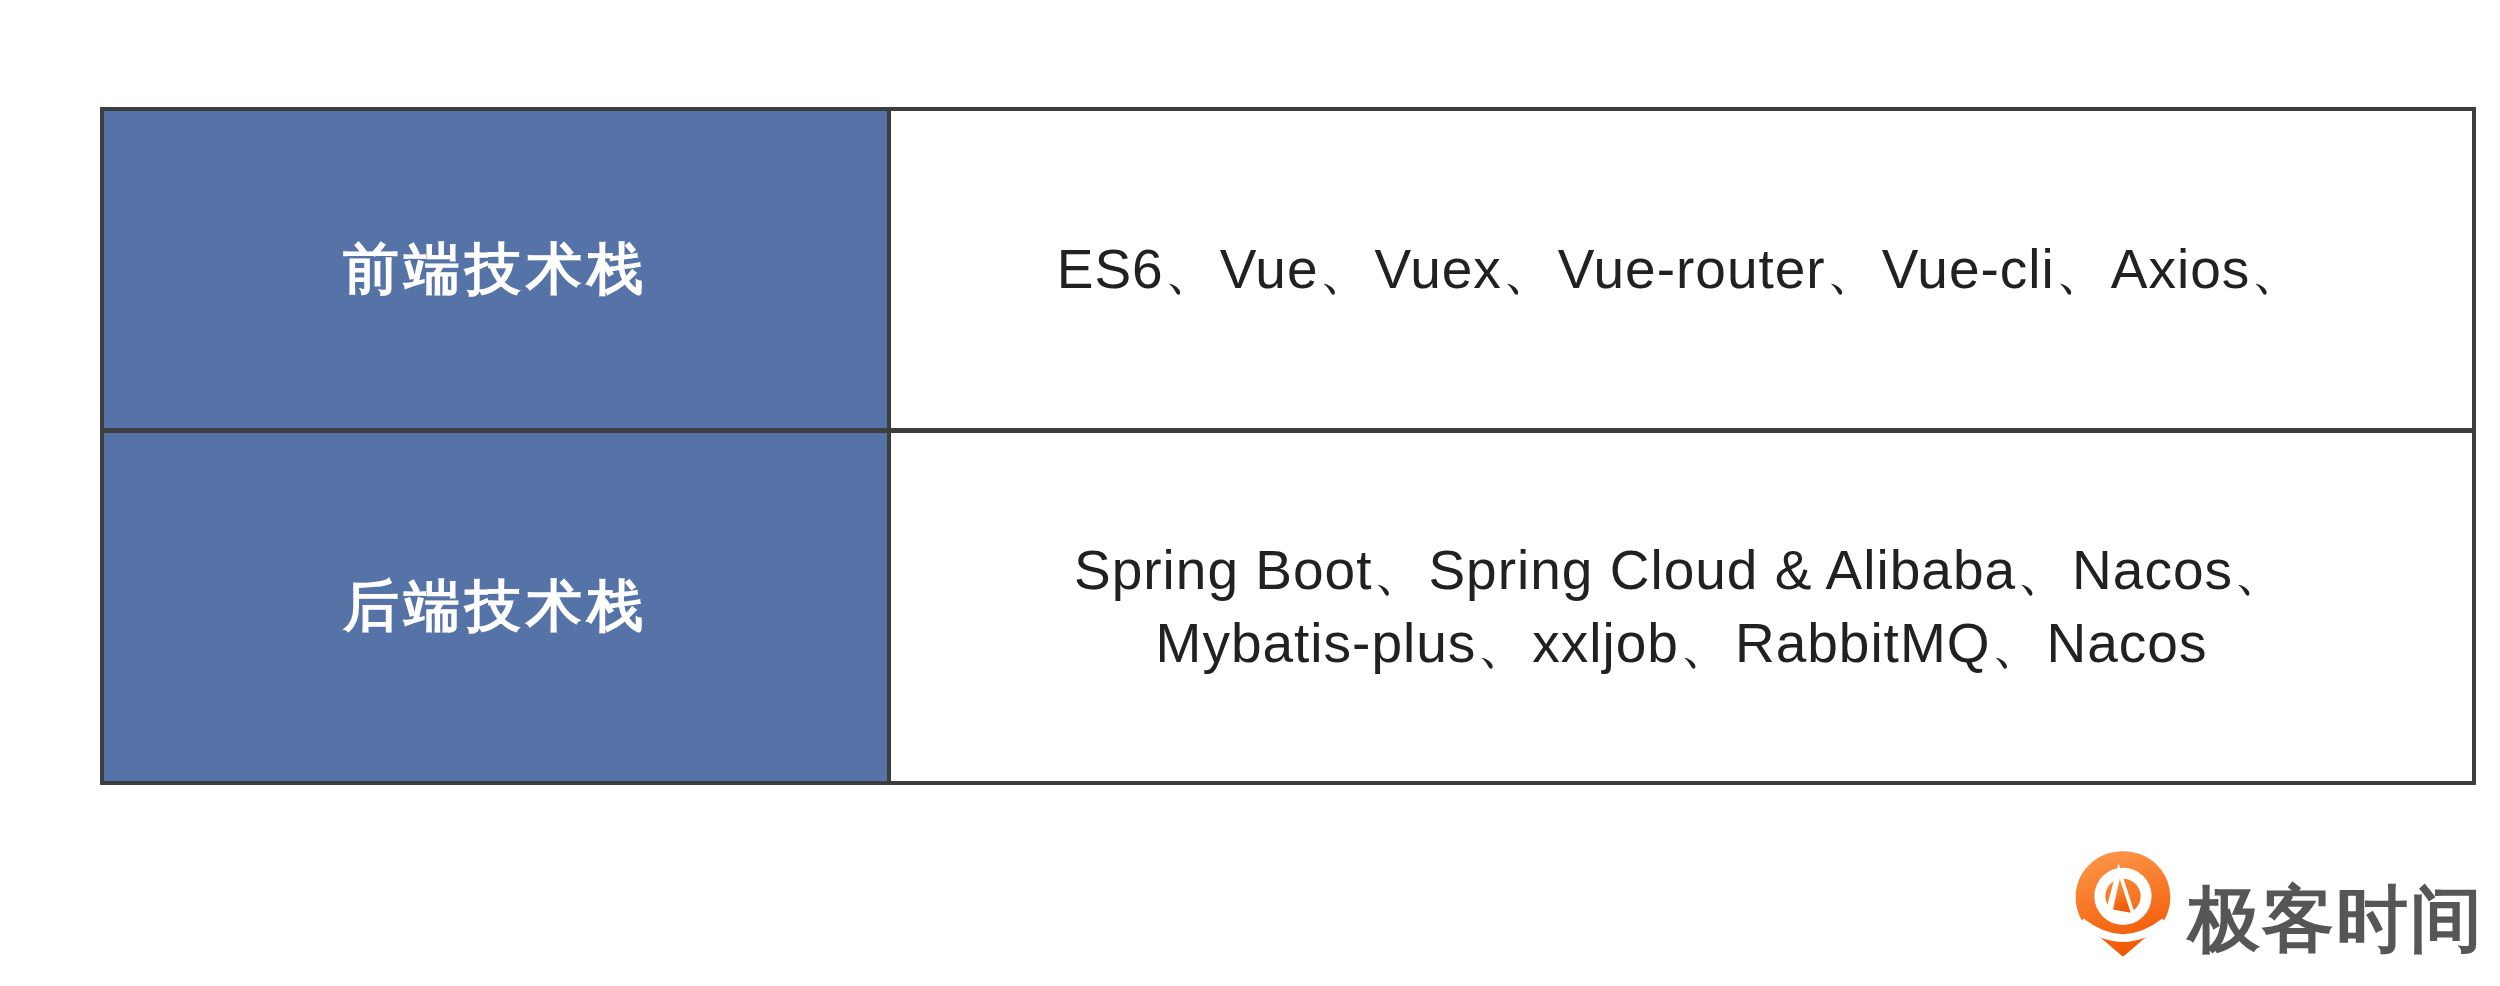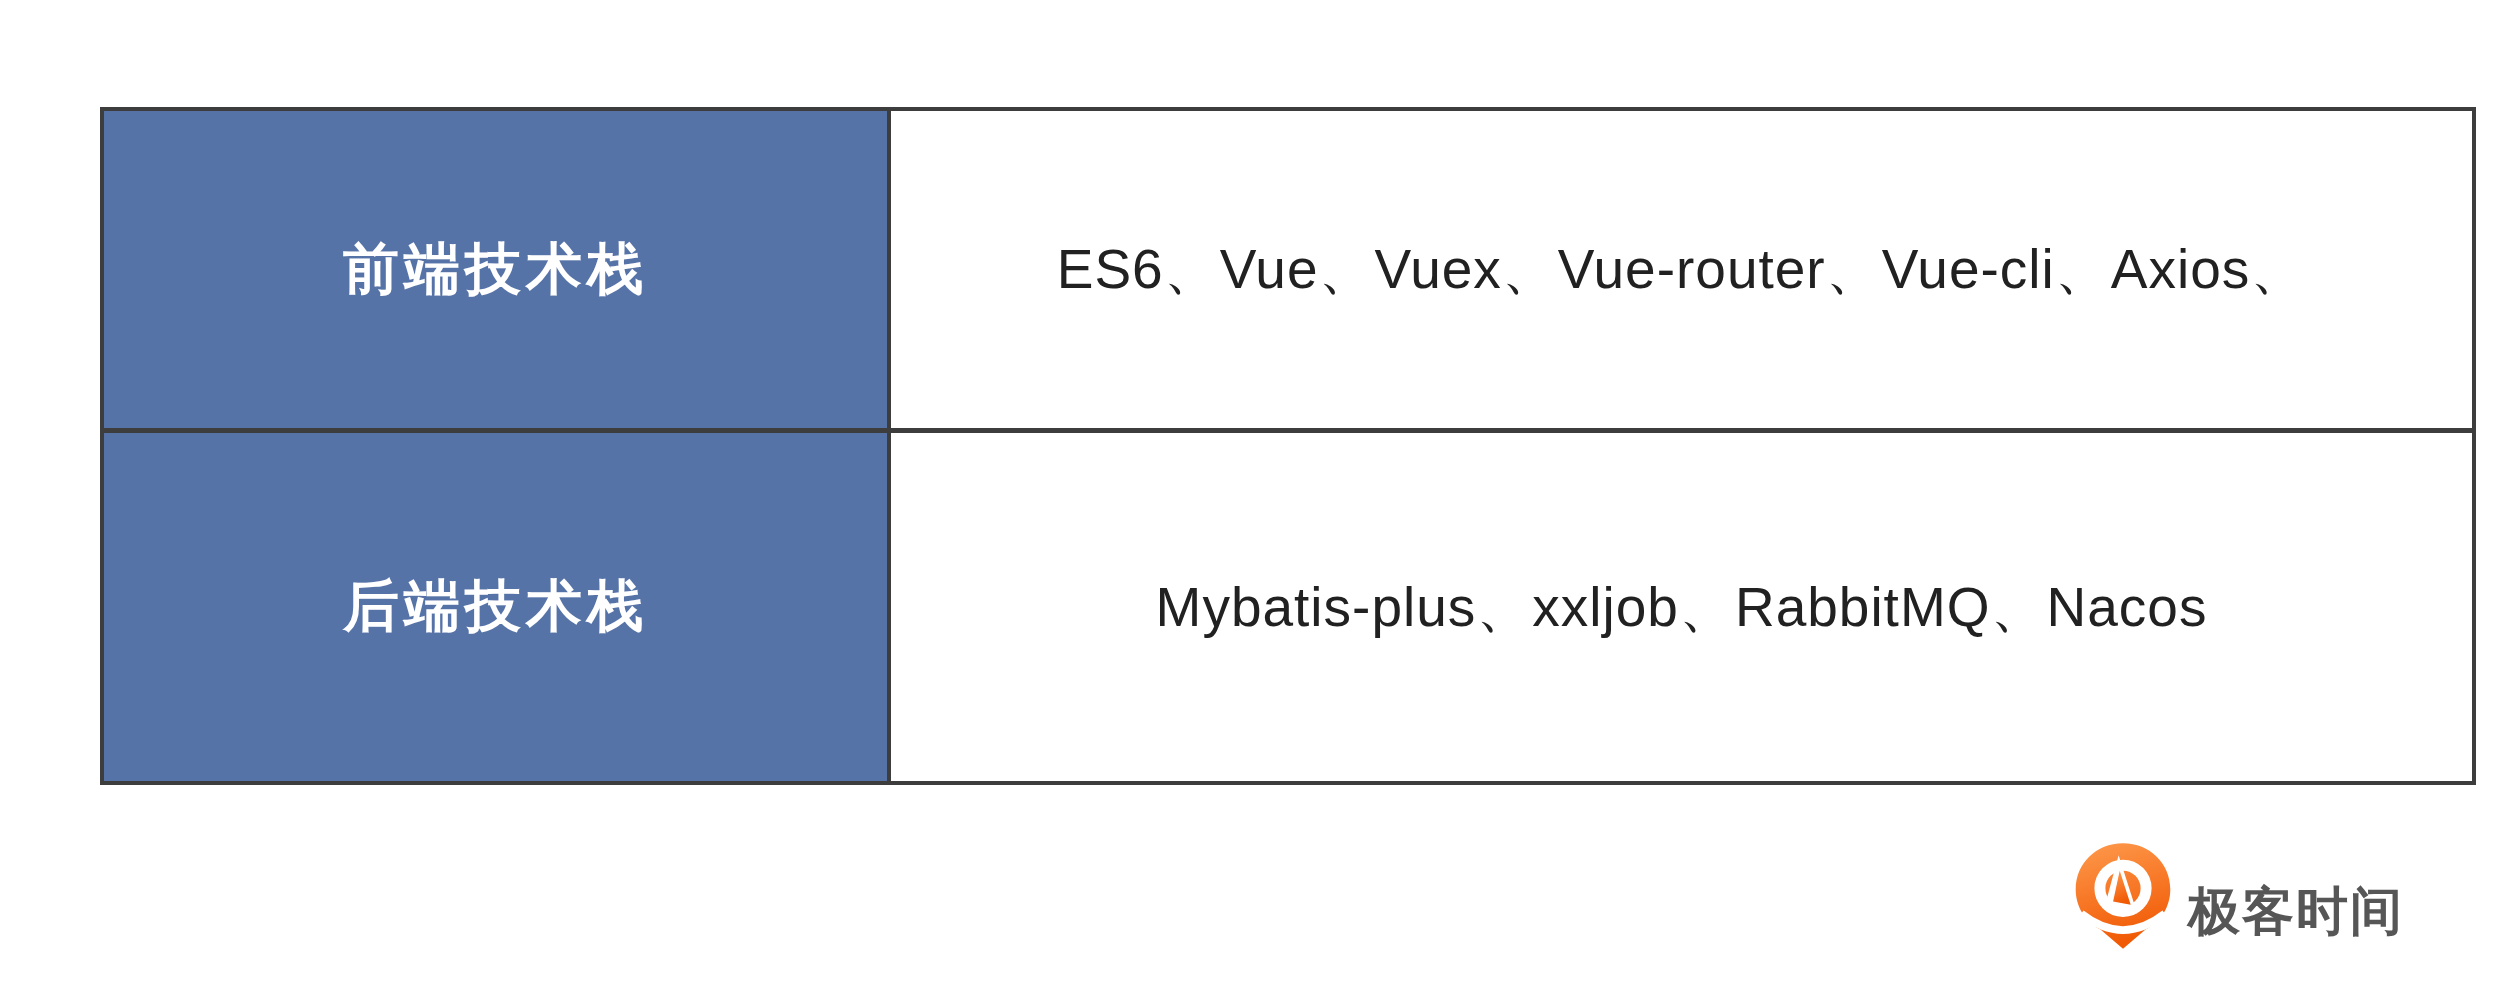--- a/index.html
+++ b/index.html
@@ -47,21 +47,21 @@
   .brand {
     position: absolute;
     left: 2068px; top: 840px;
     display: flex;
     align-items: center;
     gap: 10px;
   }
   .brand svg { width: 110px; height: 112px; display: block; }
   .brand-text {
     color: #565656;
-    font-size: 52px;
+    font-size: 72px;
     font-weight: bold;
     letter-spacing: 2px;
     white-space: nowrap;
     margin-top: 32px;
   }
 </style>
 </head>
 <body>
 
 <div class="stage">
@@ -72,20 +72,21 @@
       <span>前端技术栈</span>
     </div>
     <div class="cell content-cell row1">
       <div>ES6、Vue、Vuex、Vue-router、Vue-cli、Axios、</div>
     </div>
 
     <div class="cell label-cell">
       <span>后端技术栈</span>
     </div>
     <div class="cell content-cell">
+      <div>Spring Boot、Spring Cloud &amp; Alibaba、Nacos、</div>
       <div>Mybatis-plus、xxljob、RabbitMQ、Nacos</div>
     </div>
 
   </div>
 
   <div class="brand">
     <svg viewBox="0 0 100 100" aria-hidden="true">
       <defs>
         <linearGradient id="gt-orange" x1="0" y1="0" x2="0.25" y2="1">
           <stop offset="0" stop-color="#fe9a4d"></stop>

